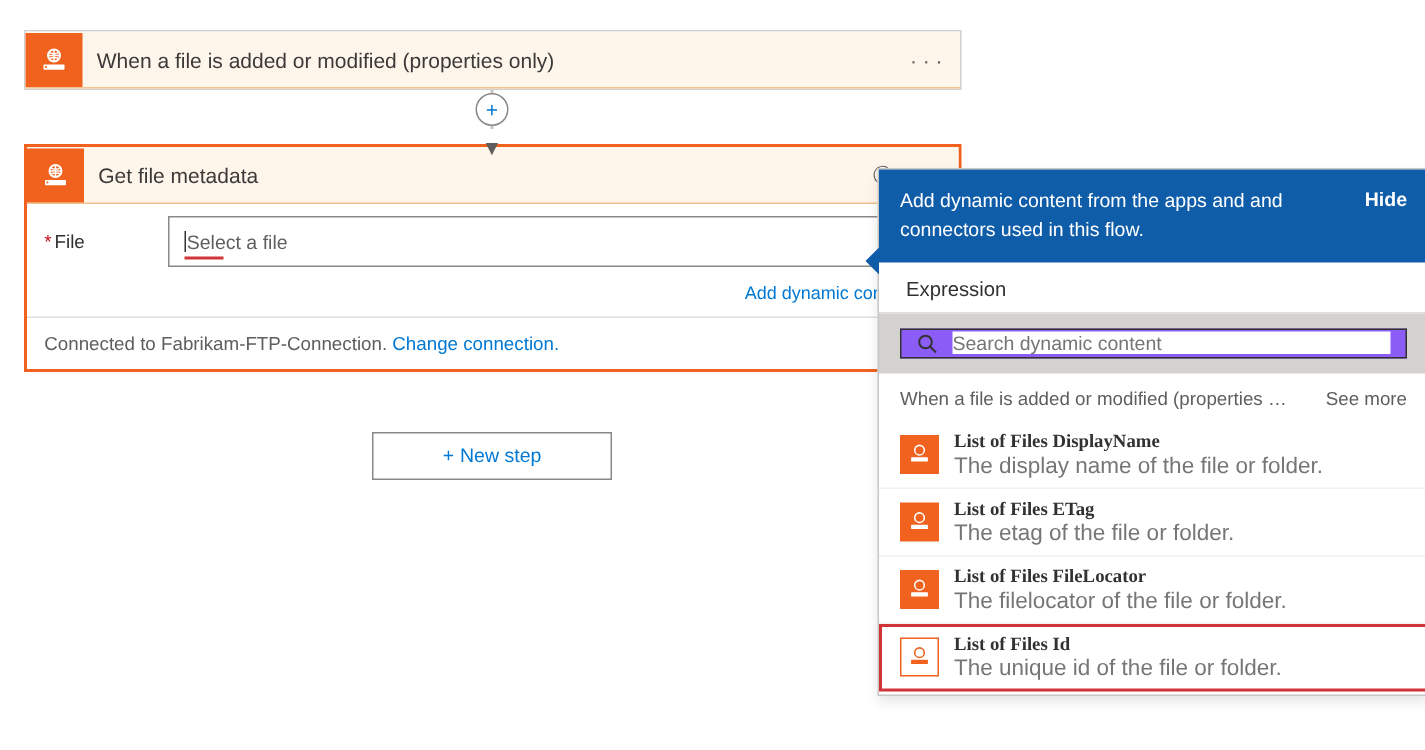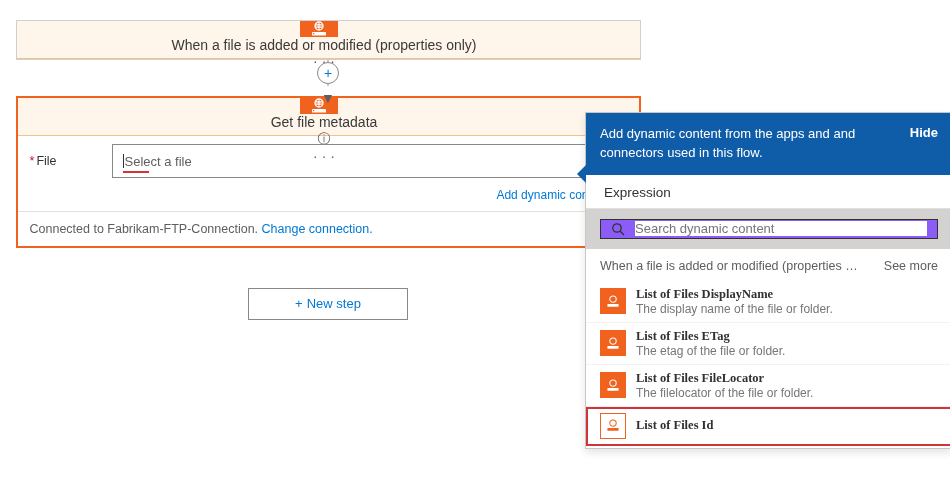--- a/index.html
+++ b/index.html
@@ -28,21 +28,20 @@
   }
   .card.trigger { margin-bottom: 0; }
   .card.action-selected { border: 2px solid #f0621e; }
   .card-header {
     display: flex;
     align-items: center;
     height: 38px;
     background: #fef5eb;
     border-bottom: 1px solid #f0c28e;
     padding: 0 8px 0 0;
-    flex-direction: column;
   }
   .card-header .icon-box {
     width: 38px; height: 36px;
     background: #f0621e;
     display: flex; align-items: center; justify-content: center;
     margin-right: 10px;
   }
   .ftp-svg { fill: #fff; }
   .card-header .title { flex: 1; font-size: 14px; color: #3b3a39; }
   .header-icon { width: 28px; text-align: center; color: #605e5c; cursor: pointer; font-size: 14px; }
@@ -146,21 +145,21 @@
   }
   .dc-item .icon-sm {
     width: 26px; height: 26px; background: #f0621e;
     display:flex; align-items:center; justify-content:center;
     flex-shrink: 0;
   }
   .dc-item .icon-sm.id-icon { background: #fff; border:1px solid #f0621e; }
   .dc-item .icon-sm.id-icon svg .p1 { fill:#f0621e; }
   .dc-item .meta { flex: 1; min-width: 0; }
   .dc-item .t { font-size: 12.5px; font-weight: 600; color: #323130; font-family: Liberation Serif, serif; }
-  .dc-item .d { font-size: 12px; color: #767676; }
+  .dc-item .d { font-size: 15px; color: #767676; }
   .dc-item.highlight { outline: 2px solid #d13438; outline-offset: -2px; }
   .spacer-bottom { height: 2px; }
   svg { display:block; }
 </style>
 </head>
 <body>
 
 <div class="canvas">
 
   <div class="card trigger">
@@ -302,16 +301,17 @@
     <div class="icon-sm id-icon">
       <svg width="16" height="13" viewBox="0 0 20 16">
           <g class="p1">
             <circle cx="10" cy="5" r="4" fill="none" stroke="#f0621e" stroke-width="1.3"></circle>
             <rect x="3" y="11" width="14" height="3.5" rx="0.5" fill="#f0621e"></rect>
           </g>
         </svg>
     </div>
     <div class="meta">
       <div class="t">List of Files Id</div>
+      <div class="d">The unique id of the file or folder.</div>
     </div>
   </div>
   <div class="spacer-bottom"></div>
 </div>
 
 </body></html>

